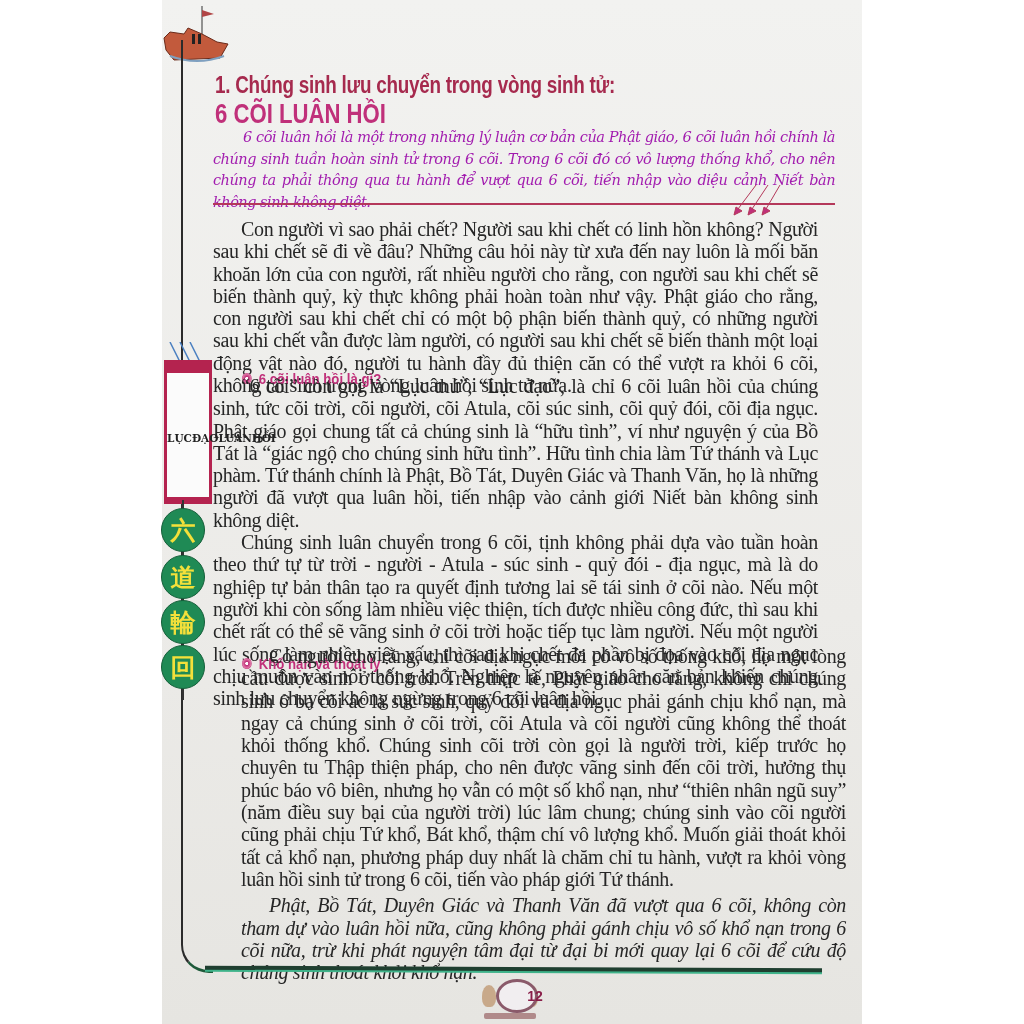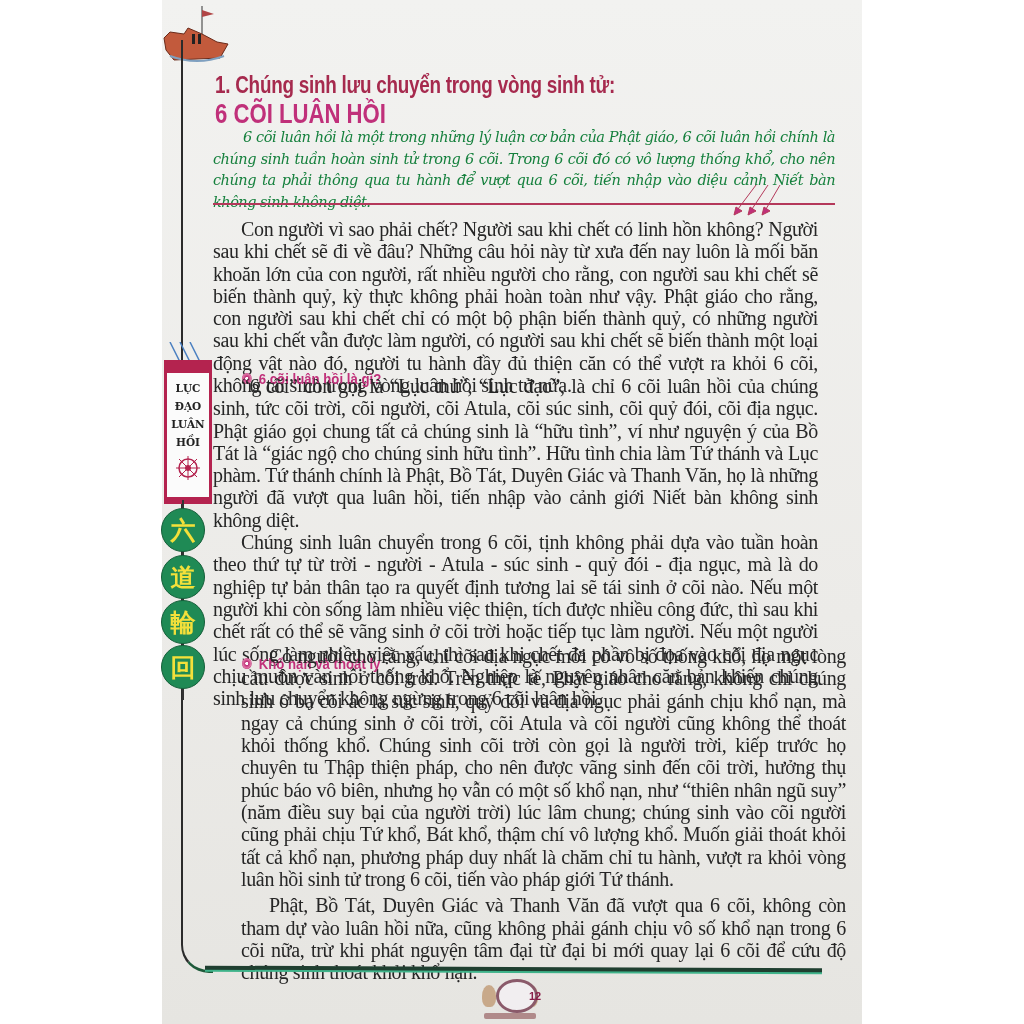--- a/index.html
+++ b/index.html
@@ -28,21 +28,21 @@
       font-weight: bold; font-size: 23px; color: #a62a4e; letter-spacing: -0.3px;
       transform: scaleX(0.82); transform-origin: left top; white-space: nowrap;
     }
     .title-2 {
       position: absolute; left: 215px; top: 99px; font-family: "Liberation Sans", sans-serif;
       font-weight: bold; font-size: 27px; color: #c0307a; transform: scaleX(0.82); transform-origin: left top;
       white-space: nowrap;
     }
     .intro {
       position: absolute; left: 213px; top: 127px; width: 622px; font-family: "DejaVu Serif", serif;
-      font-style: italic; font-size: 14.5px; line-height: 21.5px; color: #15803d; text-align: justify;
+      font-style: italic; font-size: 14.5px; line-height: 21.5px; color: #a21caf; text-align: justify;
       letter-spacing: -0.5px;
     }
     .intro p { margin: 0; text-indent: 30px; }
     .red-rule { position: absolute; left: 213px; top: 203px; width: 622px; height: 2px; background: #b4385a; }
     .arrows { position: absolute; left: 728px; top: 183px; width: 60px; height: 40px; }
     .body-text {
       position: absolute; left: 213px; width: 605px; font-size: 20px; line-height: 22.3px;
       color: #262626; text-align: justify; letter-spacing: -0.35px;
     }
     .body-text p { margin: 0; text-indent: 28px; }
@@ -50,21 +50,21 @@
       position: absolute; left: 242px; font-family: "Liberation Sans", sans-serif; font-weight: bold;
       font-size: 15px; color: #c0307a; display: flex; align-items: center; gap: 8px;
       transform: scaleX(0.88); transform-origin: left center; white-space: nowrap;
     }
     .flower { width: 11px; height: 11px; border-radius: 50%; background: radial-gradient(circle, #fff 20%, #c0307a 25%, #e07aa6 60%, #c0307a 70%); }
     .side-banner {
       position: absolute; left: 164px; top: 360px; width: 42px; height: 138px;
       background: #b4234f; padding: 3px;
     }
     .side-banner .inner {
-      background: #fbfbfb; width: 100%; height: 124px; margin-top: 10px; display: flex; flex-direction: column; align-items: center;
+      background: #fbfbfb; width: 100%; height: 124px; margin-top: 10px; display: flex; flex-direction: row; align-items: center;
       padding-top: 6px; box-sizing: border-box;
     }
     .side-banner .word {
       font-family: "DejaVu Serif", serif; font-weight: bold; font-size: 10.5px; color: #222; line-height: 18px;
     }
     .wheel { width: 26px; height: 26px; margin-top: 4px; }
     .tassels { position: absolute; left: 166px; top: 342px; width: 44px; height: 22px; }
     .cn-stack { position: absolute; left: 161px; top: 500px; width: 44px; height: 200px; }
     .cn-stack .pole { position: absolute; left: 21px; top: 0; width: 2px; height: 200px; background: #333; }
     .cn {
@@ -72,21 +72,21 @@
       color: #f3e03a; font-family: "DejaVu Sans", sans-serif; font-weight: bold; font-size: 25px;
       display: flex; align-items: center; justify-content: center; border: 1px solid #155f3a;
     }
     .page-num {
       position: absolute; left: 478px; top: 977px; width: 64px; height: 44px;
     }
     .page-num .oval {
       position: absolute; left: 18px; top: 2px; width: 16px; height: 34px; border-radius: 50%;
       background: #f1eef0; border: 3px solid #8a5a6a; box-sizing: border-box;
       display: flex; align-items: center; justify-content: center;
-      font-family: "Liberation Sans", sans-serif; font-weight: bold; font-size: 11px; color: #8a1f4a; padding-left: 36px;
+      font-family: "Liberation Sans", sans-serif; font-weight: bold; font-size: 14px; color: #8a1f4a; padding-left: 36px;
     }
     .page-num .base {
       position: absolute; left: 6px; top: 36px; width: 52px; height: 6px; background: #b08a8a; border-radius: 2px;
     }
     .page-num .wing { position: absolute; top: 8px; width: 14px; height: 22px; border-radius: 50% 50% 40% 40%; background: #c8a98a; }
     .dot { position: absolute; left: 768px; top: 657px; width: 3px; height: 3px; background: #555; border-radius: 50%; }
   </style>
 </head>
 <body>
 
@@ -137,21 +137,21 @@
   <p>Chúng sinh luân chuyển trong 6 cõi, tịnh không phải dựa vào tuần hoàn theo thứ tự từ trời - người - Atula - súc sinh - quỷ đói - địa ngục, mà là do nghiệp tự bản thân tạo ra quyết định tương lai sẽ tái sinh ở cõi nào. Nếu một người khi còn sống làm nhiều việc thiện, tích được nhiều công đức, thì sau khi chết rất có thể sẽ vãng sinh ở cõi trời hoặc tiếp tục làm người. Nếu một người lúc sống làm nhiều việc xấu, thì sau khi chết đa phần bị đọa vào cõi địa ngục chịu muôn vàn nỗi thống khổ. Nghiệp là nguyên nhân căn bản khiến chúng sinh lưu chuyển không ngừng trong 6 cõi luân hồi.</p>
 </div>
 
 <div class="sub-head" style="top:655px;">
   <span class="flower"></span>
   <span>Khổ nạn và thoát ly</span>
 </div>
 
 <div class="body-text" style="top:645px;margin-left:28px;">
   <p>Có người cho rằng, chỉ cõi địa ngục mới có vô số thống khổ, họ một lòng cầu được sinh ở cõi trời. Trên thực tế, Phật giáo cho rằng, không chỉ chúng sinh ở ba cõi ác là súc sinh, quỷ đói và địa ngục phải gánh chịu khổ nạn, mà ngay cả chúng sinh ở cõi trời, cõi Atula và cõi người cũng không thể thoát khỏi thống khổ. Chúng sinh cõi trời còn gọi là người trời, kiếp trước họ chuyên tu Thập thiện pháp, cho nên được vãng sinh đến cõi trời, hưởng thụ phúc báo vô biên, nhưng họ vẫn có một số khổ nạn, như “thiên nhân ngũ suy” (năm điều suy bại của người trời) lúc lâm chung; chúng sinh vào cõi người cũng phải chịu Tứ khổ, Bát khổ, thậm chí vô lượng khổ. Muốn giải thoát khỏi tất cả khổ nạn, phương pháp duy nhất là chăm chỉ tu hành, vượt ra khỏi vòng luân hồi sinh tử trong 6 cõi, tiến vào pháp giới Tứ thánh.</p>
-  <p style="margin-top:4px;">Phật, Bồ Tát, Duyên Giác và Thanh Văn đã vượt qua 6 cõi, không còn tham dự vào luân hồi nữa, cũng không phải gánh chịu vô số khổ nạn trong 6 cõi nữa, trừ khi phát nguyện tâm đại từ đại bi mới quay lại 6 cõi để cứu độ chúng sinh thoát khỏi khổ nạn.</p>
+  <p style="margin-top:4px;font-style:italic;">Phật, Bồ Tát, Duyên Giác và Thanh Văn đã vượt qua 6 cõi, không còn tham dự vào luân hồi nữa, cũng không phải gánh chịu vô số khổ nạn trong 6 cõi nữa, trừ khi phát nguyện tâm đại từ đại bi mới quay lại 6 cõi để cứu độ chúng sinh thoát khỏi khổ nạn.</p>
 </div>
 
 <div class="dot"></div>
 
 <svg class="tassels" viewBox="0 0 44 22">
   <g stroke="#4a7fc0" stroke-width="1.5">
     <line x1="4" y1="0" x2="14" y2="20"></line>
       <line x1="14" y1="0" x2="24" y2="20"></line>
       <line x1="24" y1="0" x2="34" y2="20"></line>
   </g>

